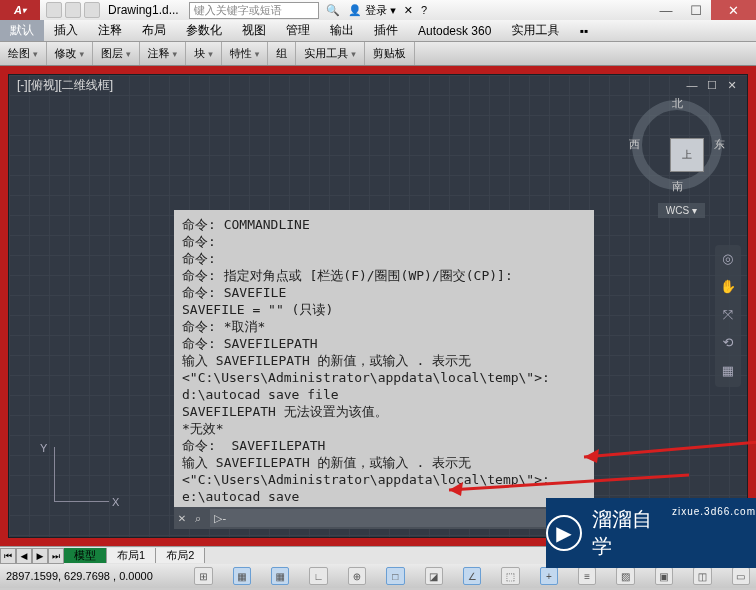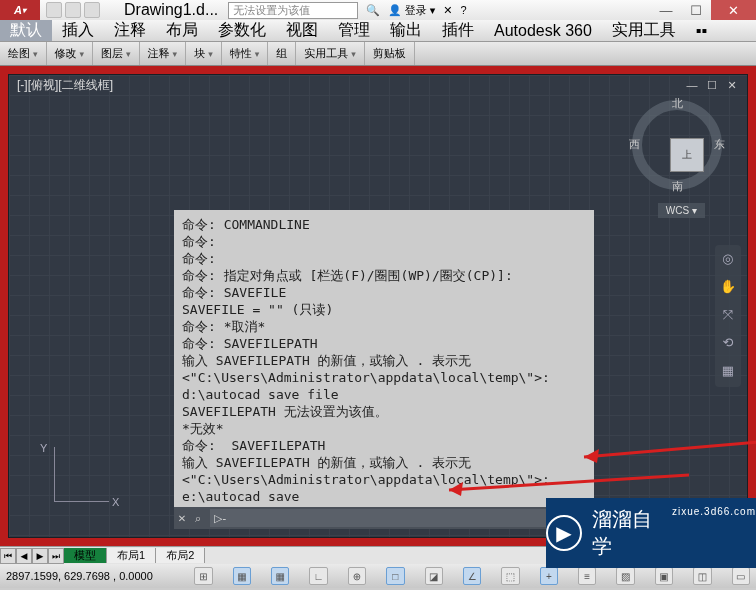--- a/index.html
+++ b/index.html
@@ -3,28 +3,28 @@
 <meta charset="utf-8">
 <style>
 * { margin: 0; padding: 0; box-sizing: border-box; font-family: "Microsoft YaHei", SimSun, sans-serif; }
 body { background: #ccc; width: 756px; height: 590px; overflow: hidden; position: relative; }
 
 .titlebar { height: 20px; background: linear-gradient(#fafafa,#e6e6e6); display: flex; align-items: center; font-size: 11px; position: relative; }
 .app-logo { width: 40px; height: 20px; background: #b62c2d; color: #fff; display: flex; align-items: center; justify-content: center; font-weight: bold; }
 .app-logo span { font-style: italic; }
 .qat { display: flex; gap: 3px; margin-left: 6px; }
 .qat-btn { width: 16px; height: 16px; background: #ddd; border: 1px solid #bbb; border-radius: 2px; }
-.doc-title { margin-left: 24px; font-size: 16px; }
+.doc-title { margin-left: 8px; font-size: 12px; }
 .search-box { margin-left: 10px; width: 130px; height: 17px; background: #fff; border: 1px solid #999; font-size: 11px; color: #888; padding: 0 4px; display: flex; align-items: center; }
 .title-tools { margin-left: 8px; display: flex; gap: 8px; align-items: center; font-size: 11px; }
 .win-controls { position: absolute; right: 0; top: 0; display: flex; }
 .win-btn { width: 30px; height: 20px; display: flex; align-items: center; justify-content: center; color: #555; font-size: 13px; }
 .win-btn.close { background: #c75050; color: #fff; width: 45px; }
 
-.menubar { height: 22px; background: linear-gradient(#f5f5f5,#d8d8d8); display: flex; align-items: center; font-size: 16px; border-bottom: 1px solid #999; }
+.menubar { height: 22px; background: linear-gradient(#f5f5f5,#d8d8d8); display: flex; align-items: center; font-size: 12px; border-bottom: 1px solid #999; }
 .menu-item { padding: 0 10px; height: 100%; display: flex; align-items: center; cursor: default; }
 .menu-item.active { background: #9fa7b3; color: #fff; }
 
 .ribbon { height: 24px; background: linear-gradient(#eaeaea,#c8c8c8); display: flex; align-items: flex-end; font-size: 11px; border-bottom: 1px solid #888; }
 .ribbon-panel { padding: 0 8px; border-right: 1px solid #aaa; display: flex; align-items: center; gap: 3px; height: 100%; }
 .ribbon-exp { font-size: 9px; color: #666; }
 
 .workspace { position: relative; height: 480px; background: #b91c1c; }
 .canvas { position: absolute; left: 8px; top: 8px; right: 8px; bottom: 8px; background: #323944; border: 1px solid #1a1e24; }
 .grid { position: absolute; inset: 0; background-image: linear-gradient(#3a414c 1px, transparent 1px), linear-gradient(90deg, #3a414c 1px, transparent 1px); background-size: 20px 20px; }
@@ -82,21 +82,21 @@
       <span>A</span>
       <span style="font-size:8px">▾</span>
     </div>
   <div class="qat">
     <div class="qat-btn"></div>
     <div class="qat-btn"></div>
     <div class="qat-btn"></div>
   </div>
   <div class="doc-title">Drawing1.d...</div>
   <div class="search-box">
-      <span>无法设置为该值</span>
+      <span>键入关键字或短语</span>
     </div>
   <div class="title-tools">
     <span>🔍</span>
     <span>👤 <span>登录</span> ▾</span>
     <span>✕</span>
     <span>?</span>
   </div>
   <div class="win-controls">
     <div class="win-btn">—</div>
     <div class="win-btn">☐</div>

